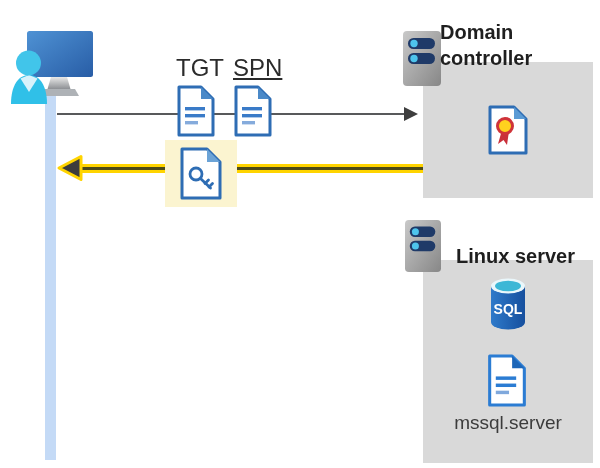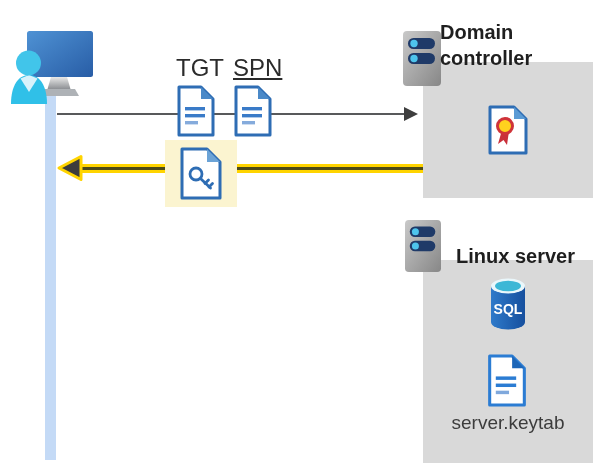--- a/index.html
+++ b/index.html
@@ -165,15 +165,15 @@
     <polygon points="24,2 24,14 36,14" fill="#1d66b8"></polygon>
     <rect x="8" y="22" width="20" height="3.4" fill="#2b7cd3"></rect>
     <rect x="8" y="29" width="20" height="3.4" fill="#2b7cd3"></rect>
     <rect x="8" y="36" width="13" height="3.4" fill="#7fa8dc"></rect>
   </svg>
 
   <div class="lbl lbl-tgt">TGT</div>
   <div class="lbl lbl-spn">SPN</div>
   <div class="lbl lbl-dc">Domain controller</div>
   <div class="lbl lbl-linux">Linux server</div>
-  <div class="lbl lbl-keytab">server.keytab</div>
+  <div class="lbl lbl-keytab">mssql.server</div>
 
 </div>
 
 </body></html>

